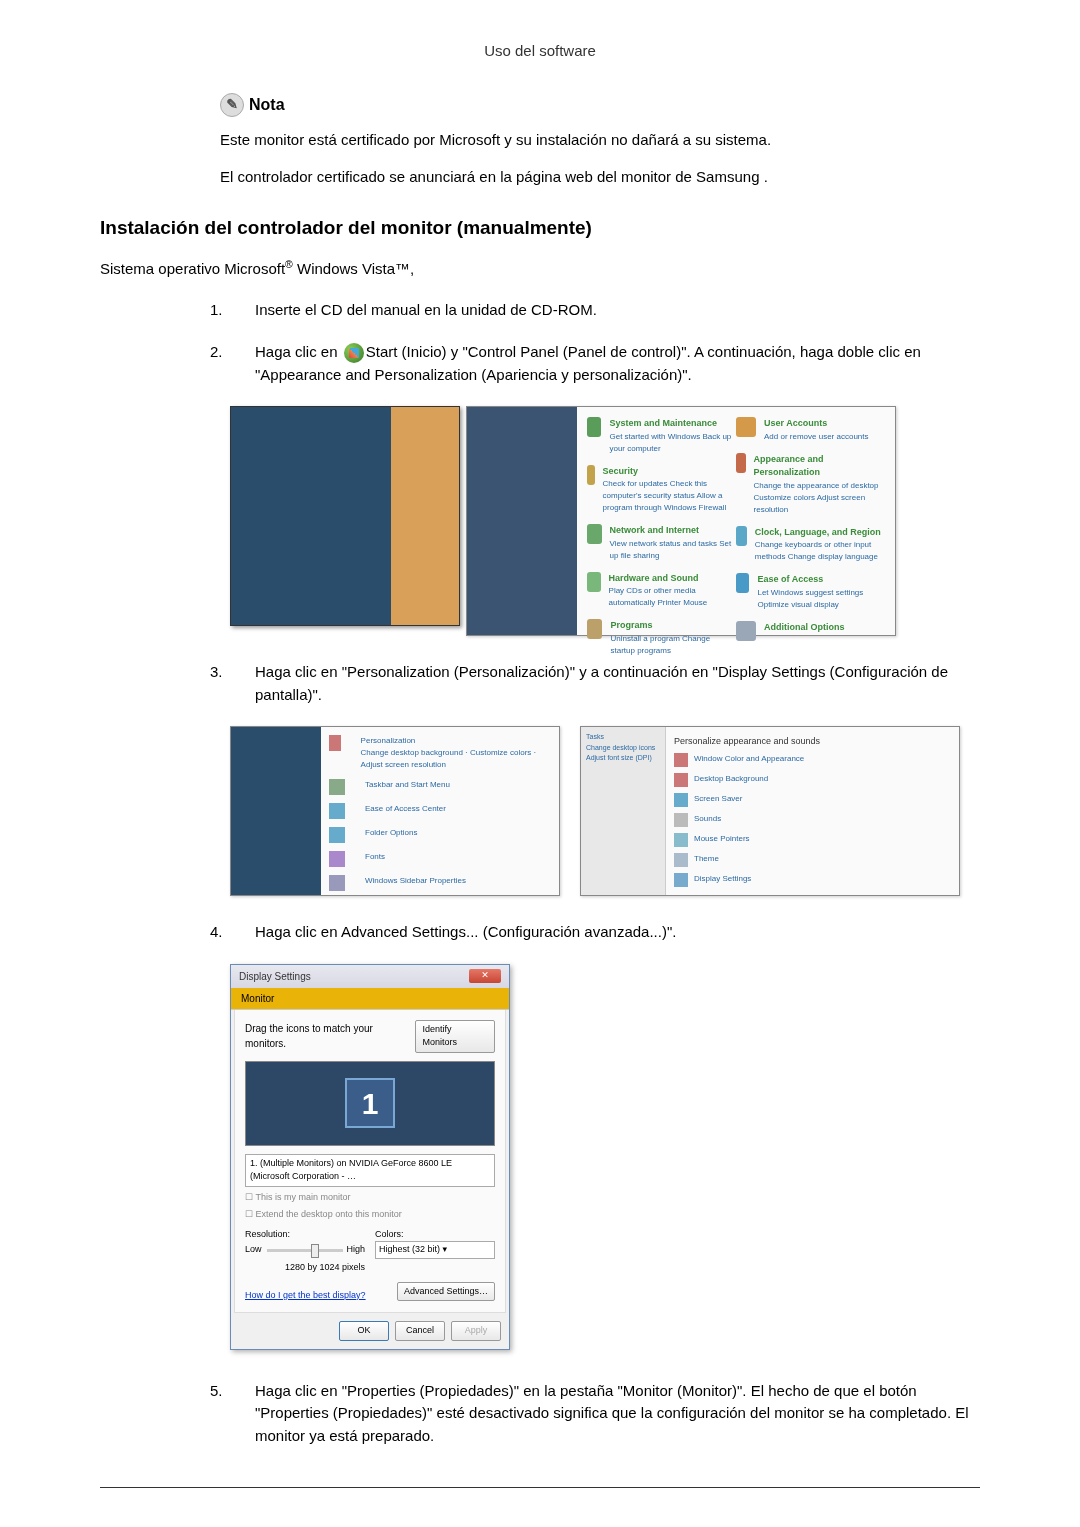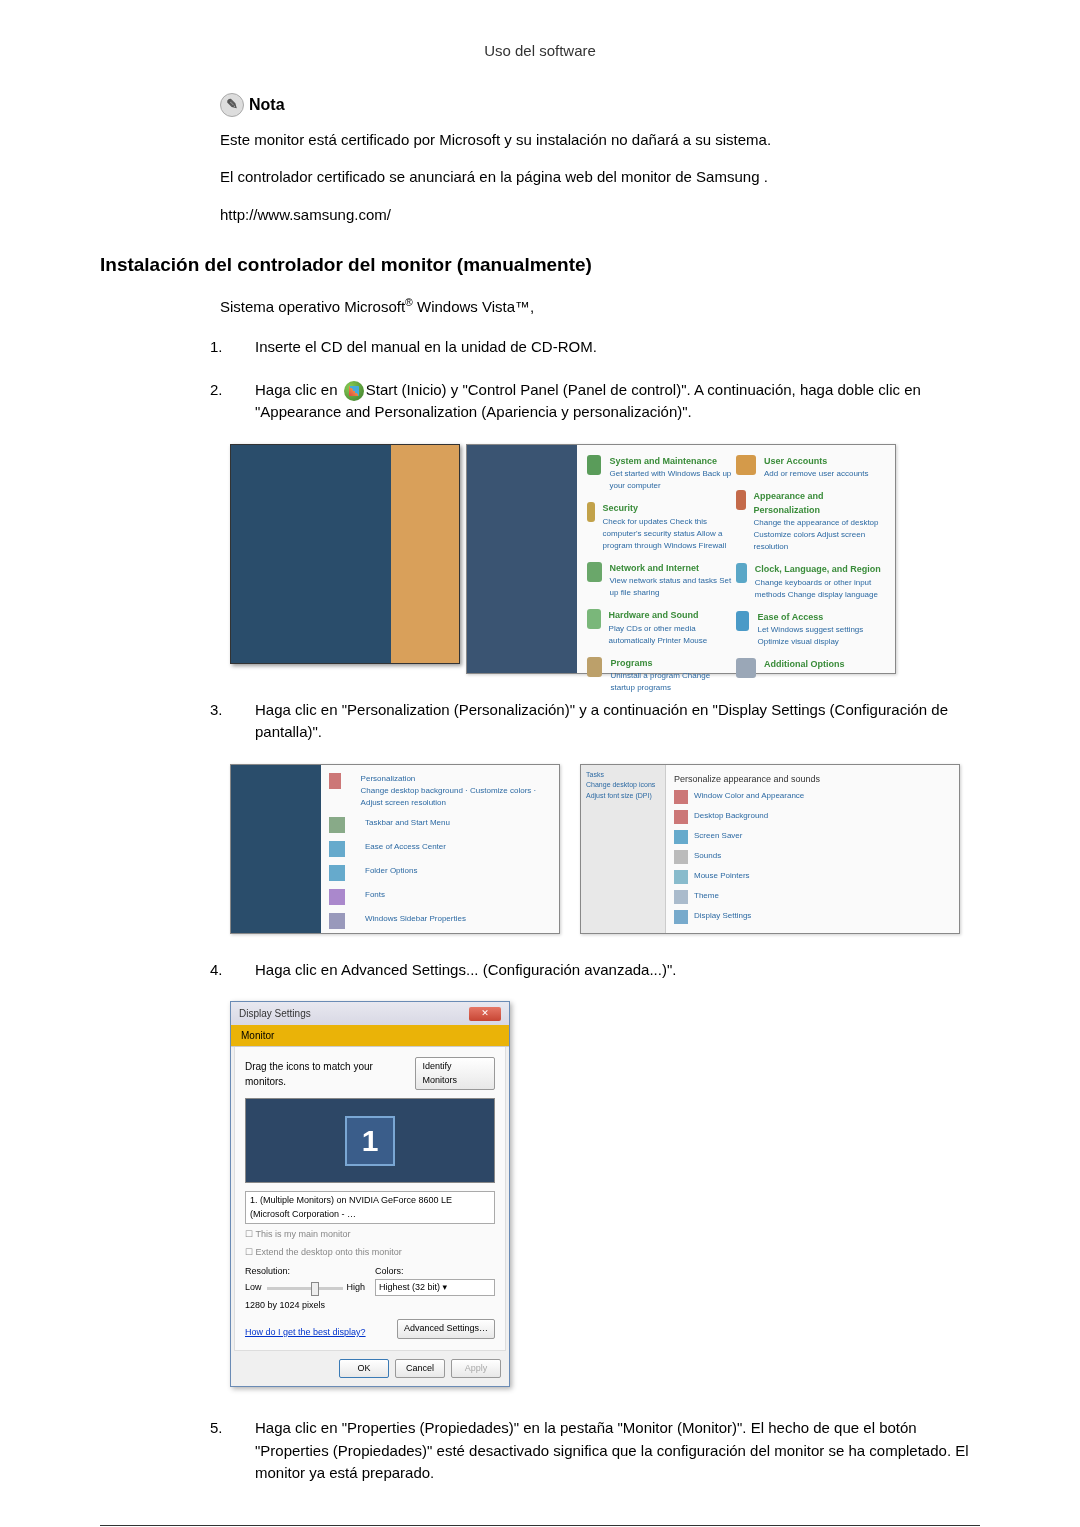--- a/index.html
+++ b/index.html
@@ -50,21 +50,20 @@
       margin-bottom: 15px;
       font-size: 15px;
     }
     .section-heading {
       font-weight: bold;
       font-size: 19px;
       margin-bottom: 15px;
       margin-top: 10px;
     }
     .body-text {
-      margin-left: 120px;
       font-size: 15px;
       margin-bottom: 18px;
     }
     .steps {
       margin-left: 110px;
     }
     .step {
       display: flex;
       gap: 25px;
       margin-bottom: 20px;
@@ -245,21 +244,21 @@
     }
     .slider-thumb {
       position: absolute;
       left: 55%;
       top: 3px;
       width: 8px; height: 14px;
       background: #eee;
       border: 1px solid #888;
     }
     .ds-res-text {
-      text-align: left;
+      text-align: right;
       font-size: 9px;
       margin-top: 2px;
     }
     .ds-select {
       border: 1px solid #aaa;
       font-size: 9px;
       padding: 1px 3px;
       background: #fff;
     }
     .ds-link {
@@ -312,21 +311,20 @@
 <div class="page-header">Uso del software</div>
 
 <div class="note-block">
   <div class="note-header">
     <div class="note-icon">✎</div>
     <div class="note-title">Nota</div>
   </div>
   <div class="note-text">
     <p>Este monitor está certificado por Microsoft y su instalación no dañará a su sistema.</p>
     <p>El controlador certificado se anunciará en la página web del monitor de Samsung .</p>
-    <p>http://www.samsung.com/</p>
   </div>
 </div>
 
 <div class="section-heading">Instalación del controlador del monitor (manualmente)</div>
 
 <div class="body-text">
   <span>Sistema operativo Microsoft</span><sup>®</sup><span> Windows Vista</span>™<span>,</span>
 </div>
 
 <div class="steps">

